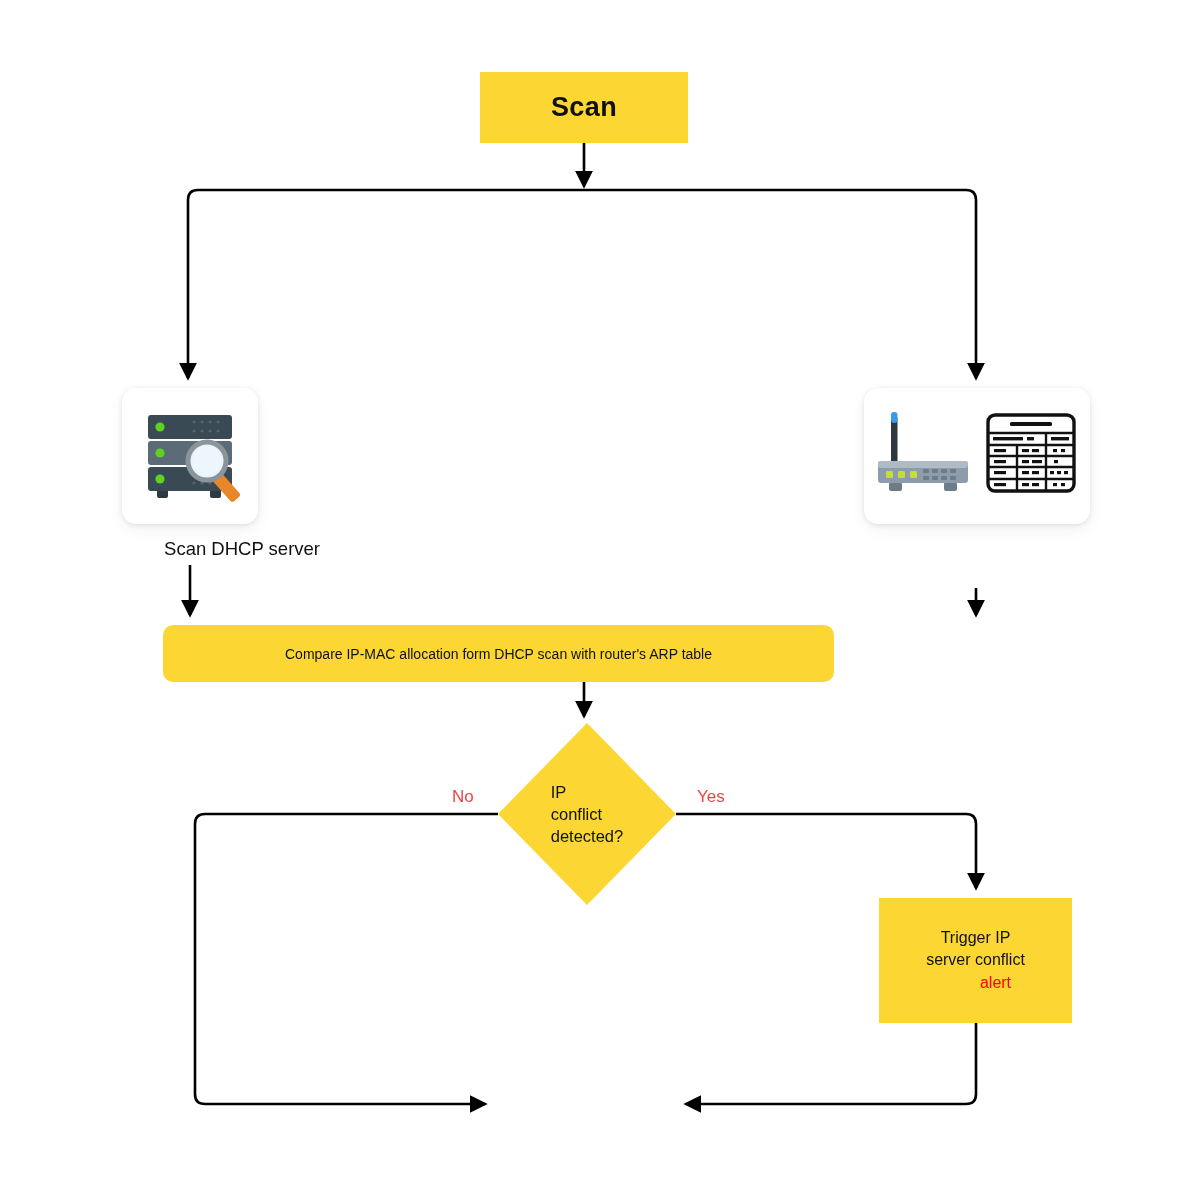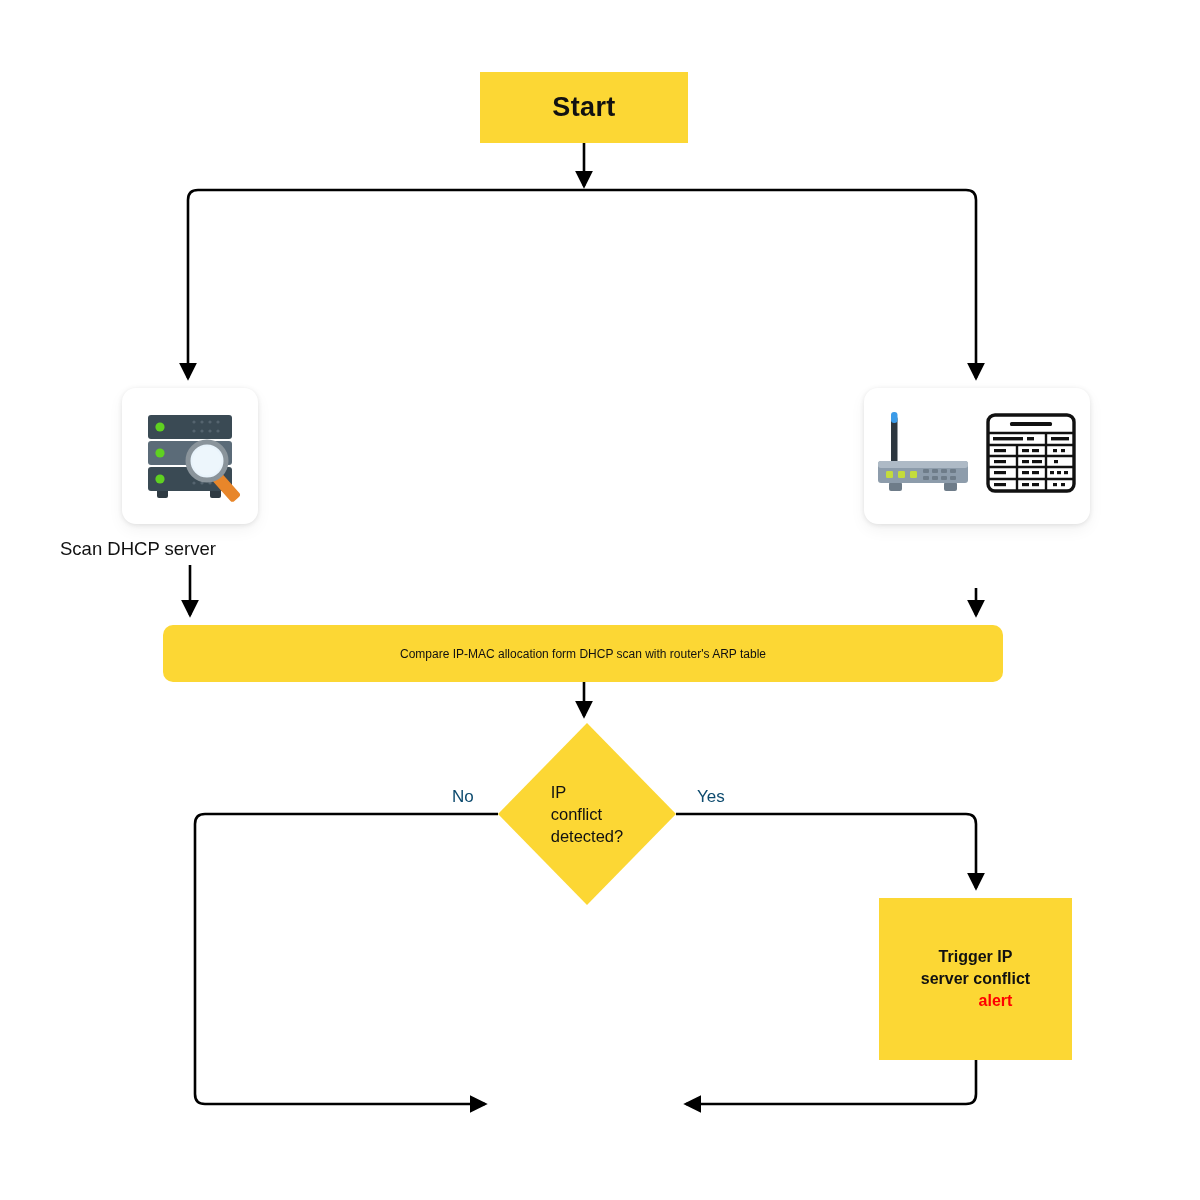--- a/index.html
+++ b/index.html
@@ -38,29 +38,29 @@
 
   #node-start {
     left: 480px; top: 72px;
     width: 208px; height: 71px;
     font-size: 27px;
     font-weight: bold;
     letter-spacing: .4px;
   }
   #node-compare {
     left: 163px; top: 625px;
-    width: 840px; height: 57px;
-    font-size: 12px;
+    width: 671px; height: 57px;
+    font-size: 14px;
     font-weight: normal;
   }
   #node-alert {
     left: 879px; top: 898px;
-    width: 193px; height: 162px;
+    width: 193px; height: 125px;
     font-size: 16px;
-    font-weight: bold;
+    font-weight: normal;
     line-height: 1.38;
     flex-direction: column;
     align-items: center;
   }
   #node-alert .alert-word { color: #FF0000; margin-left: 40px; }
   #node-end {
     left: 495px; top: 1079px;
     width: 180px; height: 50px;
     font-size: 19px;
     font-weight: normal;
@@ -87,42 +87,42 @@
     text-align: left;
     font-size: 16.5px;
     line-height: 1.34;
     color: #111111;
   }
 
   
   .branch-label {
     position: absolute;
     font-size: 17px;
-    color: #0c4a6e;
+    color: #ef4444;
     white-space: nowrap;
     text-align: center;
   }
   #label-no  { left: 452px; top: 787px; }
   #label-yes { left: 677px; top: 787px; margin-left: 20px; }
 
   
   .icon-card {
     position: absolute;
     background: #ffffff;
     border-radius: 14px;
     box-shadow: 0 1px 5px rgba(0,0,0,0.10), 0 6px 16px rgba(0,0,0,0.05);
   }
   #card-dhcp   { left: 122px; top: 388px; width: 136px; height: 136px; }
   #card-router { left: 864px; top: 388px; width: 226px; height: 136px; }
 
   .card-caption {
     position: absolute;
     font-size: 18.5px;
     color: #111111;
-    text-align: left;
+    text-align: right;
     line-height: 1.28;
     white-space: pre-line;
   }
   #caption-dhcp   { left: 60px;  top: 537px; width: 260px; }
   #caption-router { left: 847px; top: 537px; width: 260px; }
 
   .icon-svg { display: block; }
 </style>
 </head>
 <body>
@@ -150,21 +150,21 @@
 
       <path d="M 498 814 L 205 814 Q 195 814 195 824 L 195 1094
                Q 195 1104 205 1104 L 485 1104" marker-end="url(#arrow)"></path>
 
       <path d="M 676 814 L 966 814 Q 976 814 976 824 L 976 888" marker-end="url(#arrow)"></path>
 
       <path d="M 976 1023 L 976 1094 Q 976 1104 966 1104 L 686 1104" marker-end="url(#arrow)"></path>
     </g>
   </svg>
 
-  <div class="node" id="node-start">Start</div>
+  <div class="node" id="node-start">Scan</div>
 
   <div class="icon-card" id="card-dhcp">
     <svg class="icon-svg" width="136" height="136" viewBox="0 0 136 136" xmlns="http://www.w3.org/2000/svg">
 
       <rect x="35" y="100" width="11" height="10" rx="2" fill="#2E3A42"></rect>
       <rect x="88" y="100" width="11" height="10" rx="2" fill="#2E3A42"></rect>
 
       <rect x="26" y="79" width="84" height="24" rx="3" fill="#3A4A54"></rect>
       <circle cx="38" cy="91" r="4.6" fill="#5FD121"></circle>
       <g fill="#55646F">

